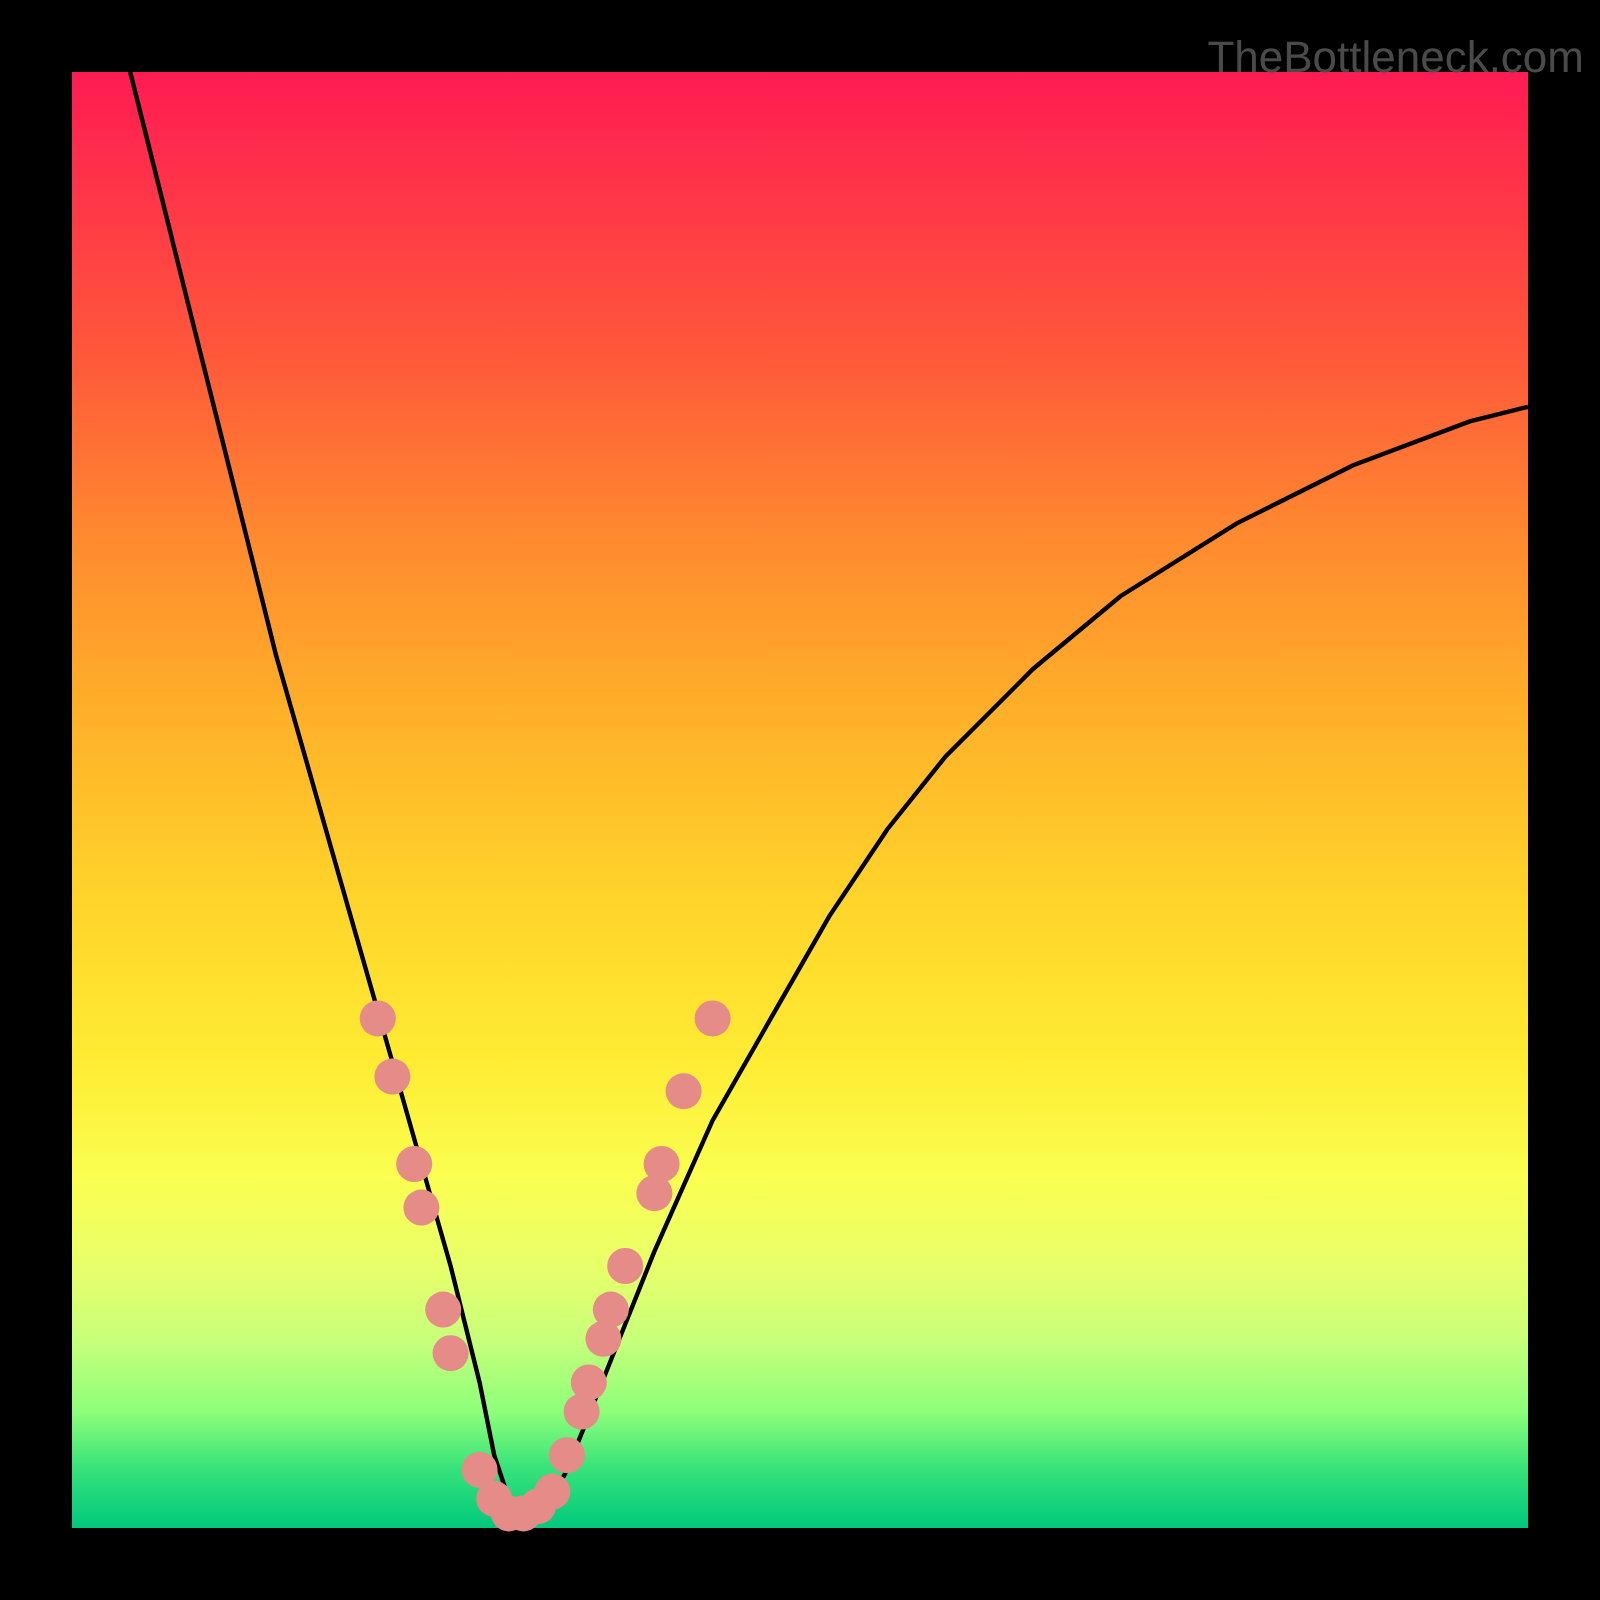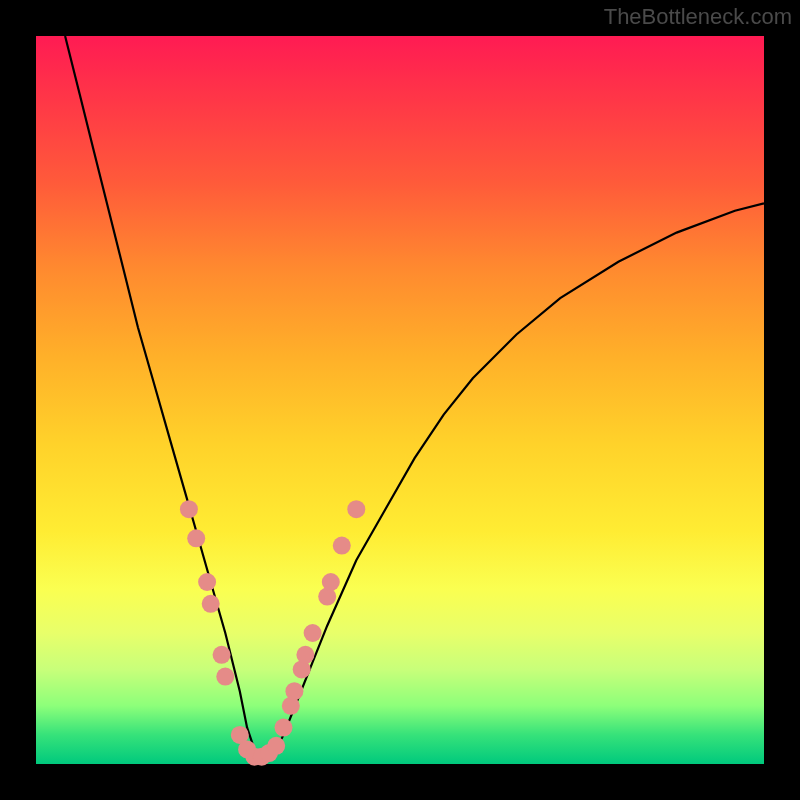--- a/index.html
+++ b/index.html
@@ -6,21 +6,21 @@
   body {
     width: 800px;
     height: 800px;
     background: #000;
     position: relative;
     overflow: hidden;
     font-family: Arial, Helvetica, sans-serif;
   }
   .watermark {
     position: absolute;
-    top: 4px;
+    top: 16px;
     right: 8px;
     color: #4a4a4a;
     font-size: 22px;
     font-weight: 500;
     z-index: 10;
   }
   .plot-area {
     position: absolute;
     left: 36px;
     top: 36px;

